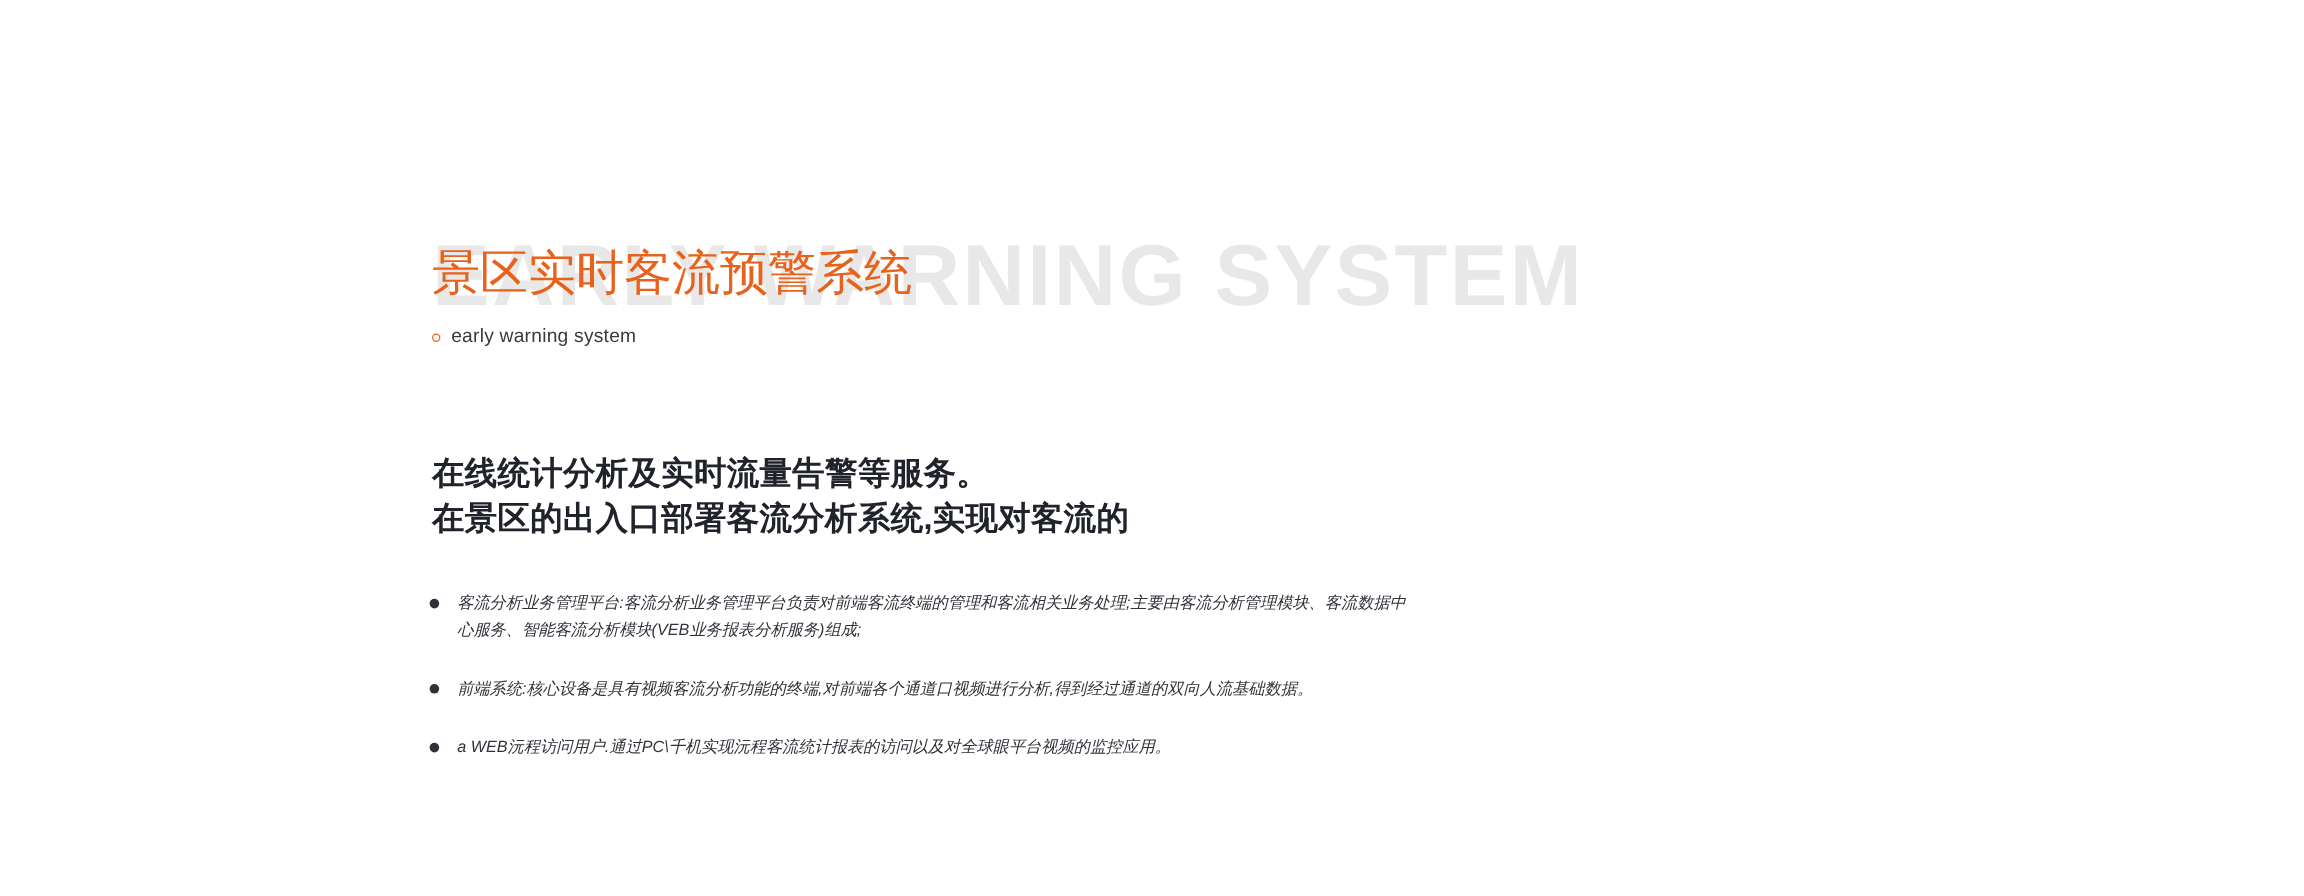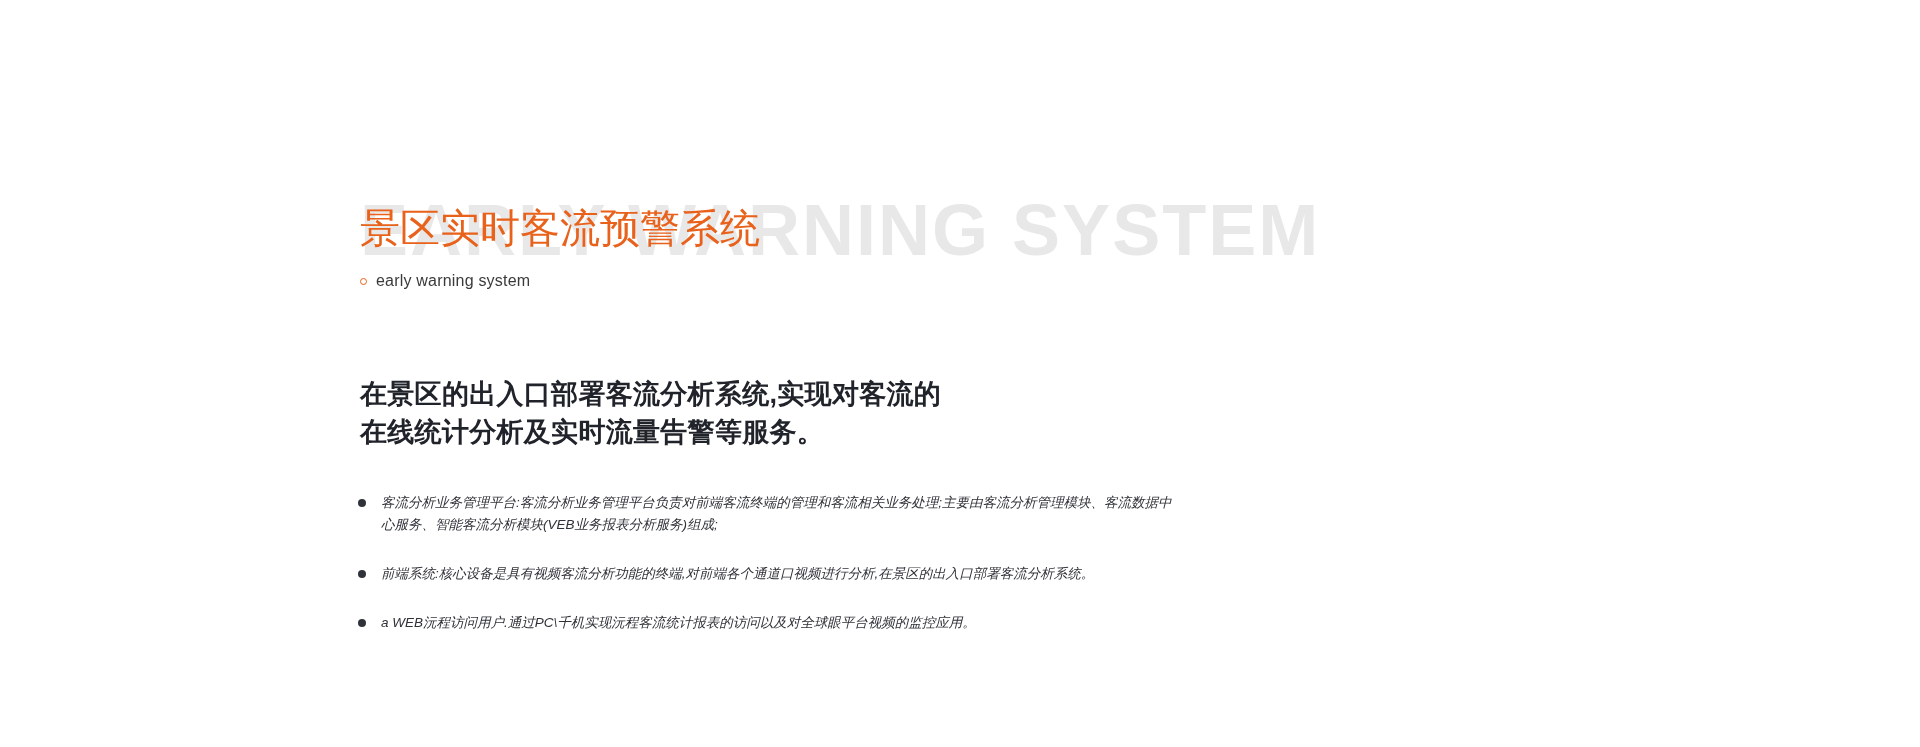--- a/index.html
+++ b/index.html
@@ -132,32 +132,32 @@
     <div class="ghost-title">EARLY WARNING SYSTEM</div>
     <div class="main-title">景区实时客流预警系统</div>
   </div>
 
   <div class="subtitle-row">
     <span class="sub-marker"></span>
     <span class="subtitle-text">early warning system</span>
   </div>
 
   <div class="lead">
+    <span class="lead-line">在线统计分析及实时流量告警等服务。</span>
     <span class="lead-line">在景区的出入口部署客流分析系统,实现对客流的</span>
-    <span class="lead-line">在线统计分析及实时流量告警等服务。</span>
   </div>
 
   <div class="bullets">
     <div class="bullet-item">
       <span class="bullet-dot"></span>
       <span class="bullet-text">客流分析业务管理平台:客流分析业务管理平台负责对前端客流终端的管理和客流相关业务处理;主要由客流分析管理模块、客流数据中心服务、智能客流分析模块(VEB业务报表分析服务)组成;</span>
     </div>
     <div class="bullet-item">
       <span class="bullet-dot"></span>
-      <span class="bullet-text">前端系统:核心设备是具有视频客流分析功能的终端,对前端各个通道口视频进行分析,在景区的出入口部署客流分析系统。</span>
+      <span class="bullet-text">前端系统:核心设备是具有视频客流分析功能的终端,对前端各个通道口视频进行分析,得到经过通道的双向人流基础数据。</span>
     </div>
     <div class="bullet-item">
       <span class="bullet-dot"></span>
       <span class="bullet-text">a WEB沅程访问用户.通过PC\千机实现沅程客流统计报表的访问以及对全球眼平台视频的监控应用。</span>
     </div>
   </div>
 
 </div>
 
 </body></html>

